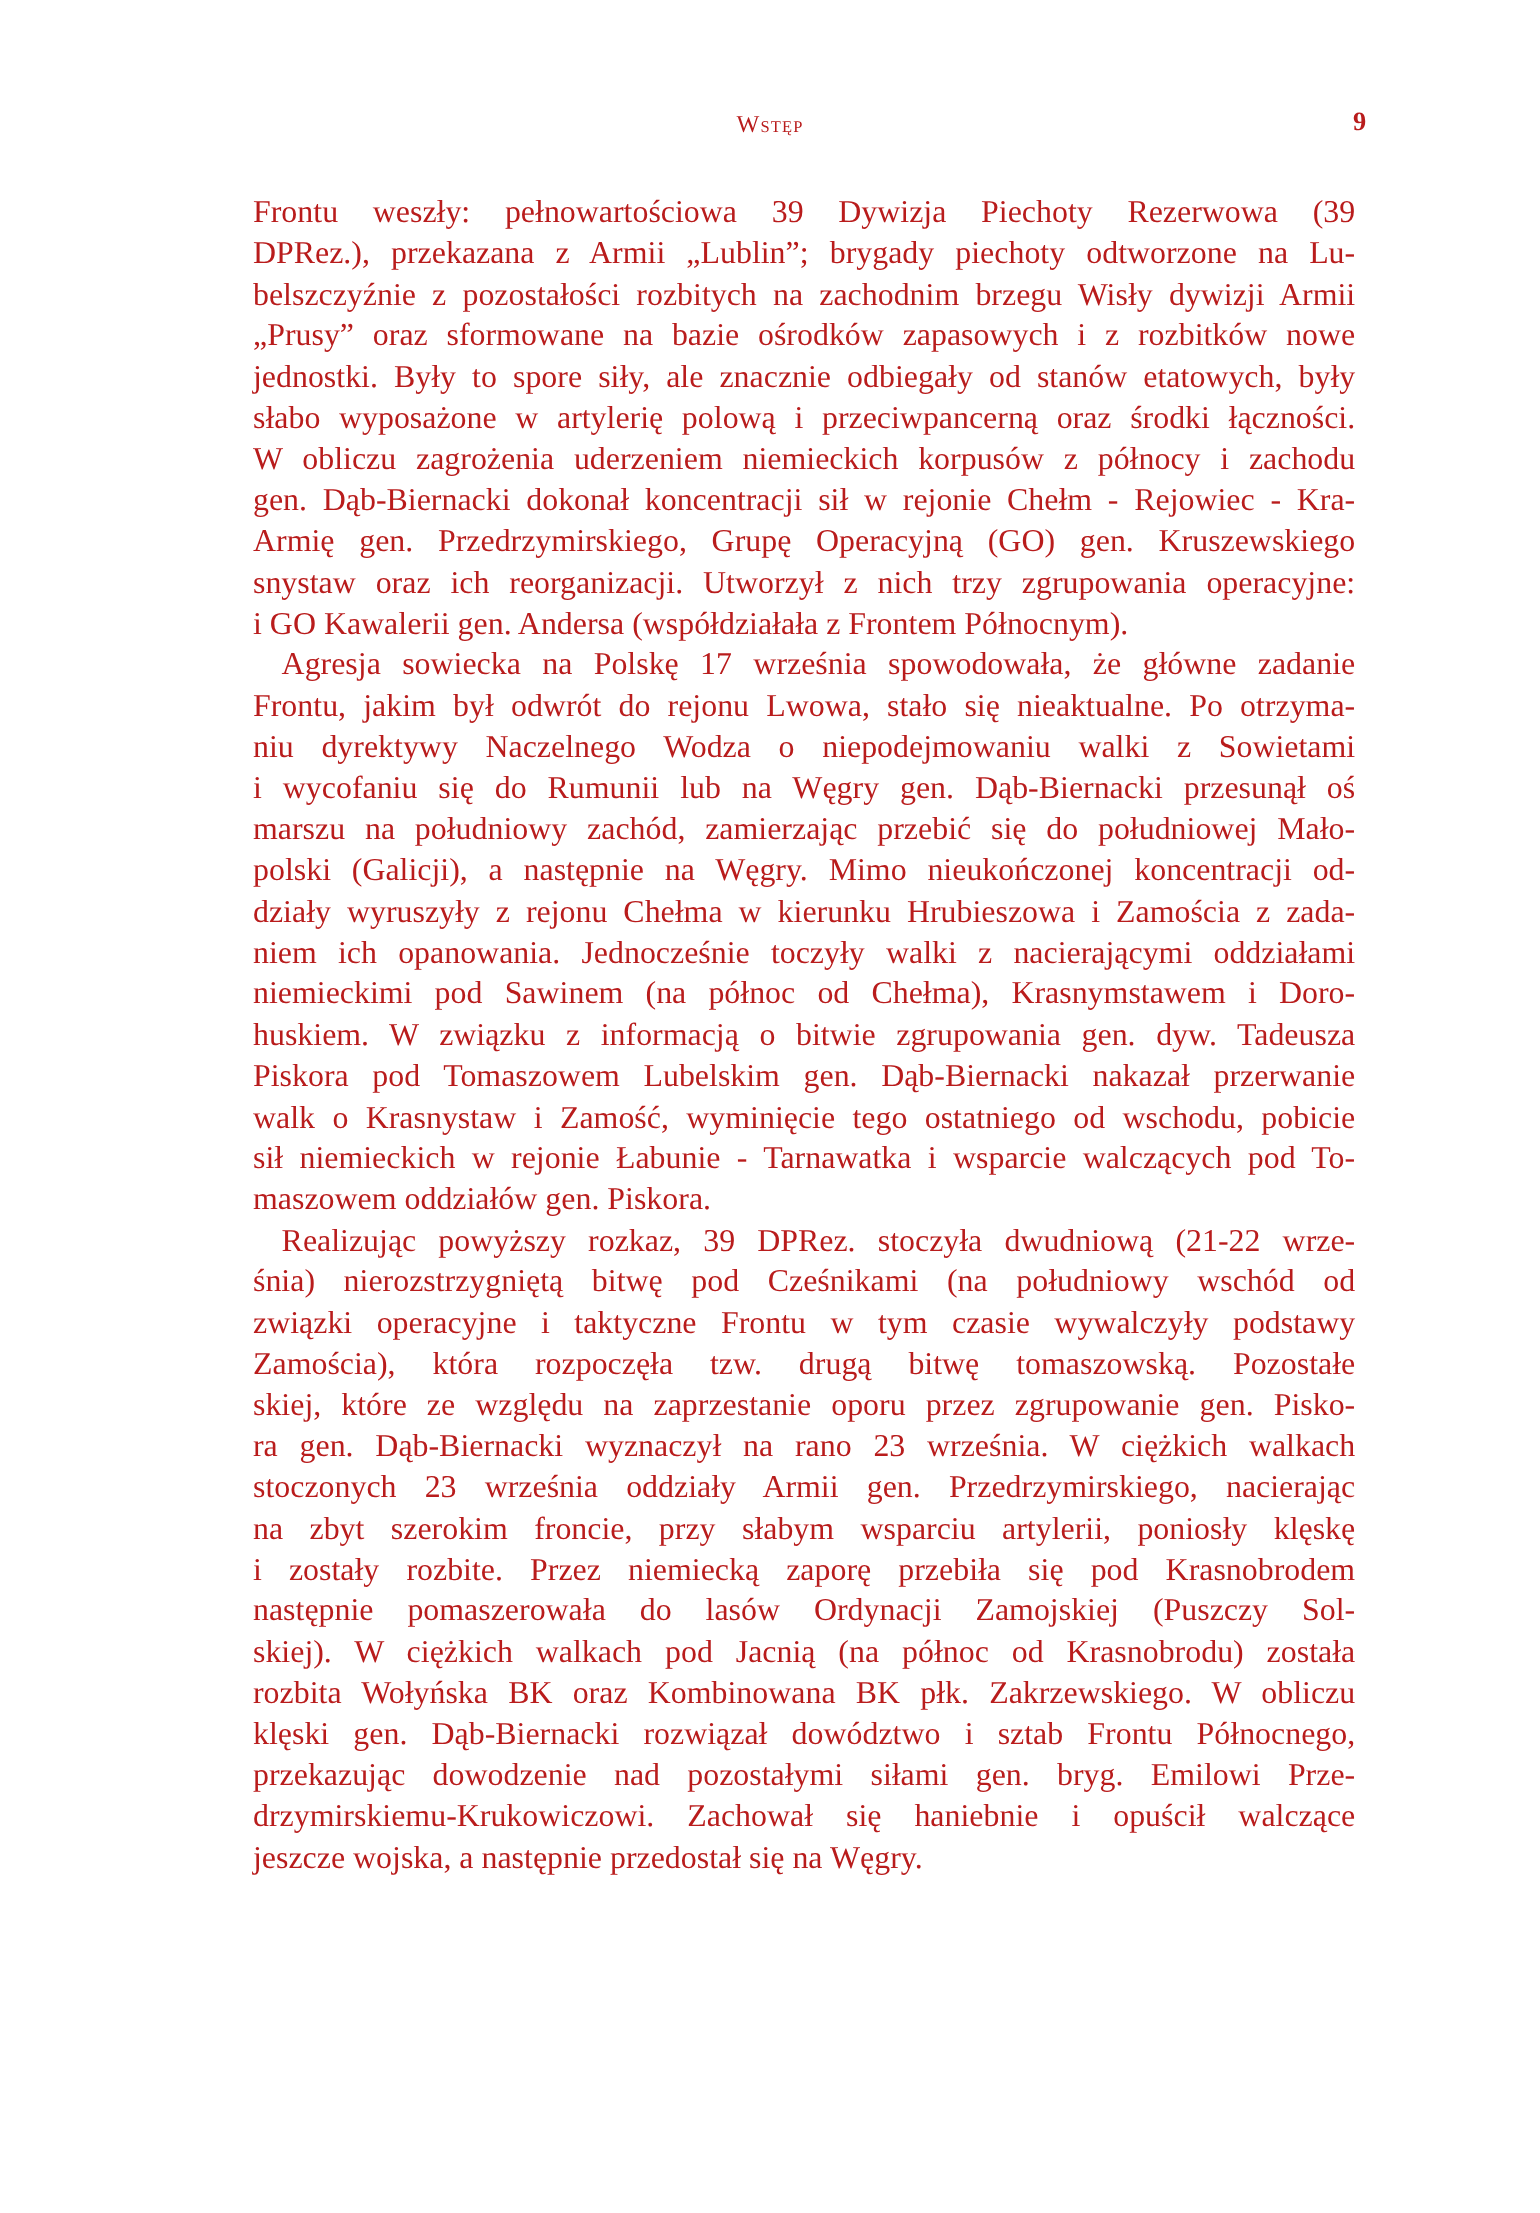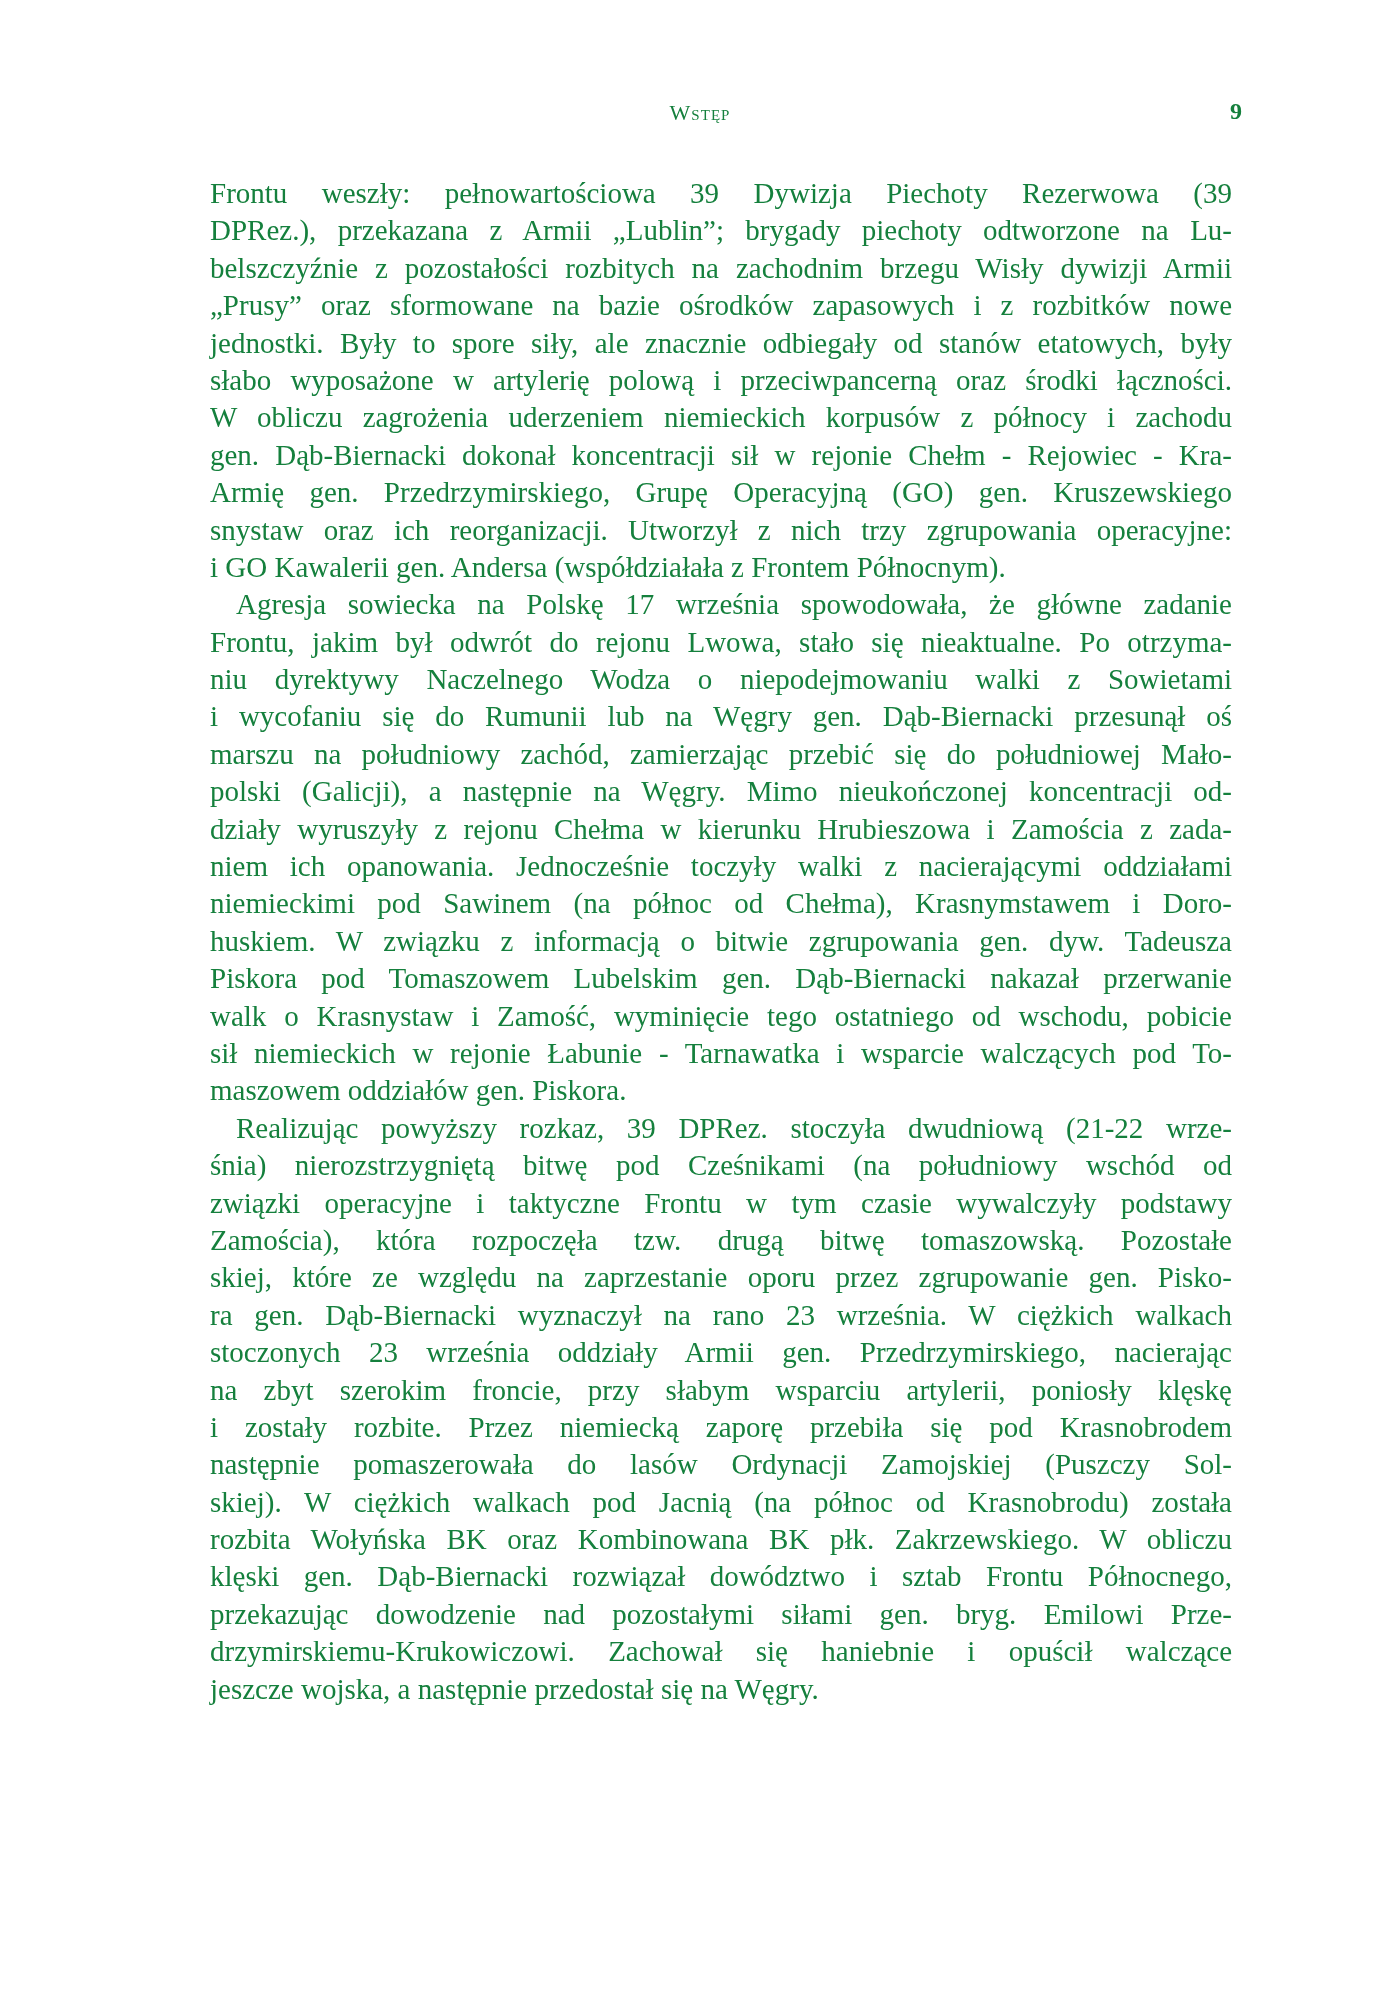--- a/index.html
+++ b/index.html
@@ -1,37 +1,37 @@
 <!DOCTYPE html>
 <html><head>
 <meta charset="utf-8">
 <style>
   html, body { margin: 0; padding: 0; background: #ffffff; }
   body { width: 1400px; height: 2012px; position: relative; overflow: hidden; }
-  .page { position: absolute; left: 0; top: 0; width: 1400px; height: 2012px; background: #fff; color: #15803d; }
+  .page { position: absolute; left: 0; top: 0; width: 1400px; height: 2012px; background: #fff; color: #b91c1c; }
   .running-head {
     position: absolute; top: 100px; left: 0; width: 1400px; text-align: center;
     font-family: "Liberation Serif", "DejaVu Serif", serif; font-size: 22px; letter-spacing: 1px;
     font-variant: small-caps;
   }
   .page-number {
     position: absolute; top: 98px; left: 1212px; width: 30px; text-align: right;
     font-family: "Liberation Serif", "DejaVu Serif", serif; font-size: 24px; font-weight: bold;
   }
   .body-text {
     position: absolute; left: 210px; top: 175px; width: 1022px;
     font-family: "Liberation Serif", "DejaVu Serif", serif; font-size: 29px; line-height: 37.4px;
   }
   .line {
     display: block; text-align: justify; text-align-last: justify; white-space: nowrap;
     height: 37.4px; overflow: visible;
   }
   .line.last { text-align-last: left; }
   .line.indent { padding-left: 26px; }
-  .para { display: block; }
+  .para { display: block; margin-left: 20px; }
 </style>
 </head>
 <body>
 
 <div class="page">
   <div class="running-head">Wstęp</div>
   <div class="page-number">9</div>
 
   <div class="body-text" id="body-text">
       <div class="para">

